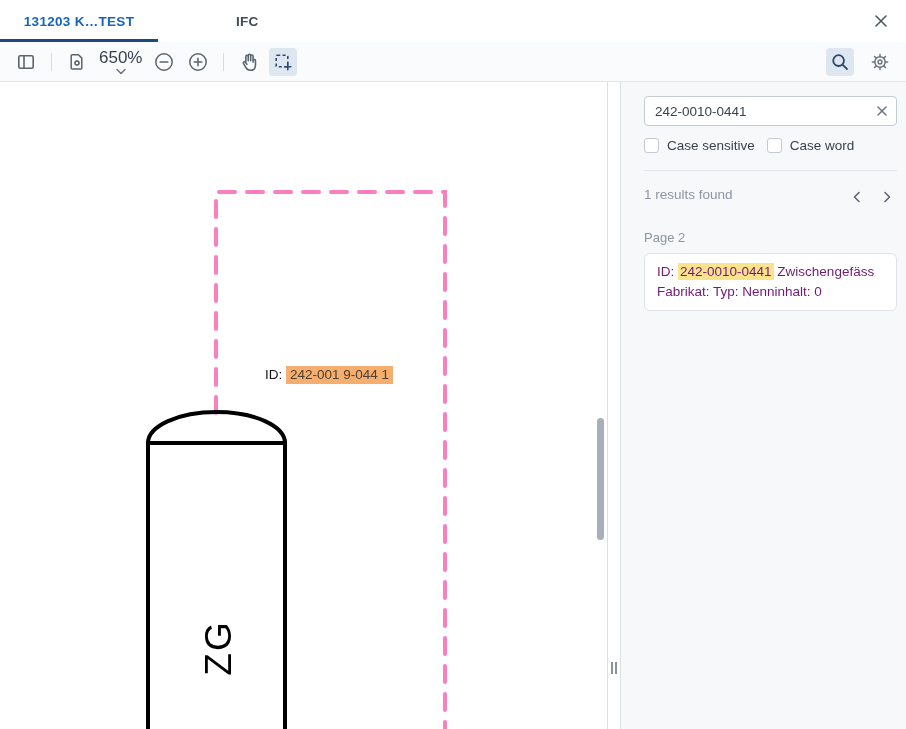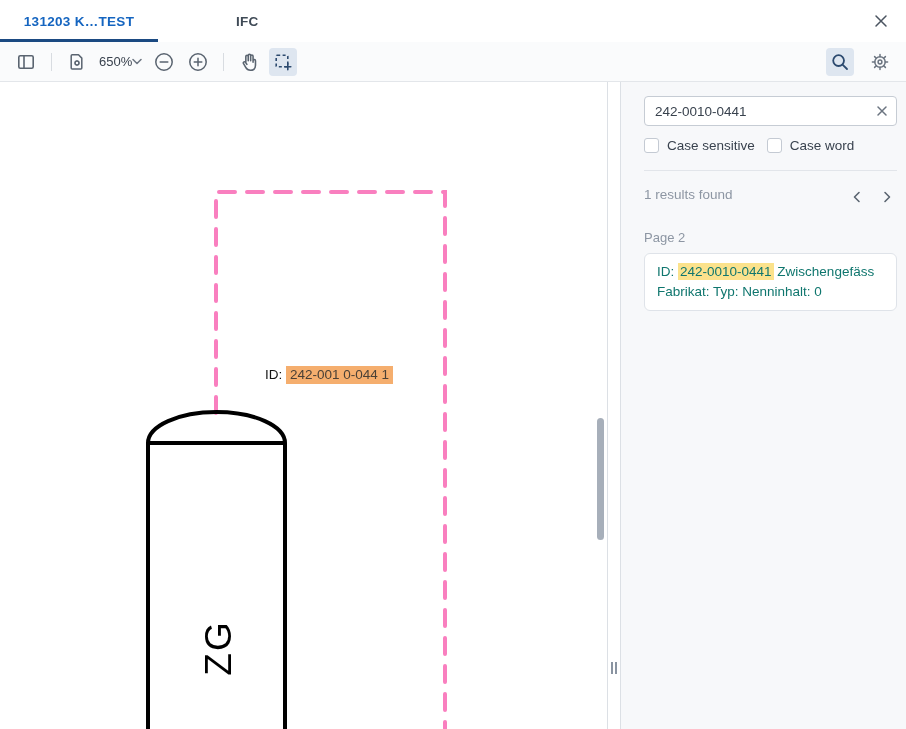--- a/index.html
+++ b/index.html
@@ -20,21 +20,21 @@
 
   
   .toolbar { height:40px; background:#FAFBFC; border-bottom:1px solid #E3E6EA;
              display:flex; align-items:center; padding:0 12px; flex:0 0 auto; }
   .tbtn { width:28px; height:28px; border-radius:4px; display:flex; align-items:center;
           justify-content:center; background:none; border:none; cursor:pointer; }
   .tbtn + .tbtn { margin-left:6px; }
   .tbtn.active { background:#DEE6F0; }
   .tdiv { width:1px; height:18px; background:#D8DCE1; margin:0 11px; }
   .zoomctl { display:flex; align-items:center; padding:0 8px; height:28px;
-             font-size:13px; color:#39424E; background:none; border:none; cursor:pointer; }
+             font-size:17px; color:#39424E; background:none; border:none; cursor:pointer;flex-direction:column; }
   .tb-spacer { flex:1; }
 
   
   .content { flex:1; display:flex; min-height:0; }
 
   .viewer { width:607px; position:relative; background:#fff; overflow:hidden; }
   .drawing { position:absolute; left:0; top:0; }
   .id-label { position:absolute; left:265px; top:285px; font-size:13.5px; color:#141414; white-space:nowrap; }
   .id-label .match { background:#F5AE6E; color:#4A4036; padding:1px 4px 2px; }
   .v-scrollbar { position:absolute; right:3px; top:336px; width:7px; height:122px;
@@ -62,21 +62,21 @@
   .divider { border:none; border-top:1px solid #E2E5EA; margin:17px 0 0; }
 
   .results-row { margin-top:16px; display:flex; align-items:flex-start; justify-content:space-between;
                  color:#8D96A3; font-size:13.5px; }
   .nav-btns { display:flex; gap:10px; }
   .nav-btns .iconbtn { width:20px; height:20px; }
 
   .page-label { margin-top:23px; font-size:13px; color:#8D96A3; }
 
   .result-card { margin-top:8px; background:#fff; border:1px solid #DFE3E9; border-radius:6px;
-                 padding:8px 12px; font-size:13.5px; line-height:20px; color:#0f766e;
+                 padding:8px 12px; font-size:13.5px; line-height:20px; color:#701a75;
                  word-break:break-all; cursor:pointer; }
   .result-card mark { background:#FBE28C; color:inherit; padding:1px 2px; }
 
   svg { display:block; }
 </style>
 </head>
 <body>
 
 <div class="app">
 
@@ -166,21 +166,21 @@
           <path d="M148 361 A68.5 31 0 0 1 285 361"></path>
           <line x1="148" y1="361" x2="285" y2="361"></line>
           <line x1="148" y1="361" x2="148" y2="647"></line>
           <line x1="285" y1="361" x2="285" y2="647"></line>
         </g>
 
         <text transform="translate(231 566) rotate(-90)" text-anchor="middle" font-family="Liberation Sans, sans-serif" font-size="37" letter-spacing="2" fill="#000">ZG</text>
       </svg>
 
       <div class="id-label">
-        <span>ID: </span><span class="match">242-001 0-044 1</span>
+        <span>ID: </span><span class="match">242-001 9-044 1</span>
       </div>
 
       <div class="v-scrollbar"></div>
     </main>
 
     <div class="gutter">
       <span class="grip">
           <i></i>
           <i></i>
         </span>

